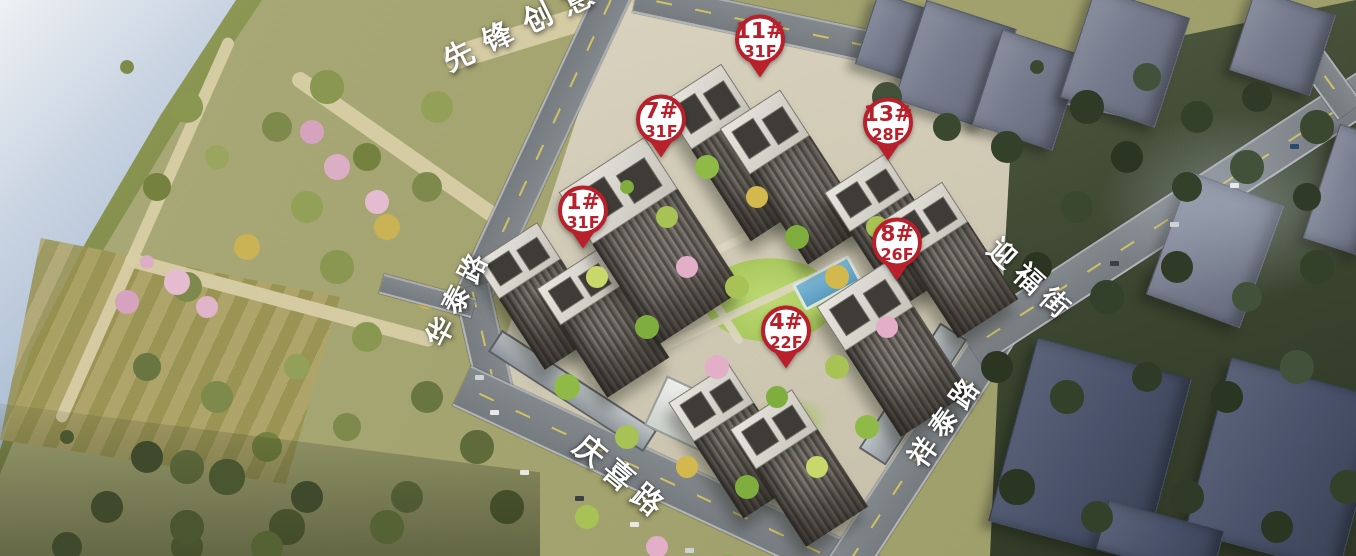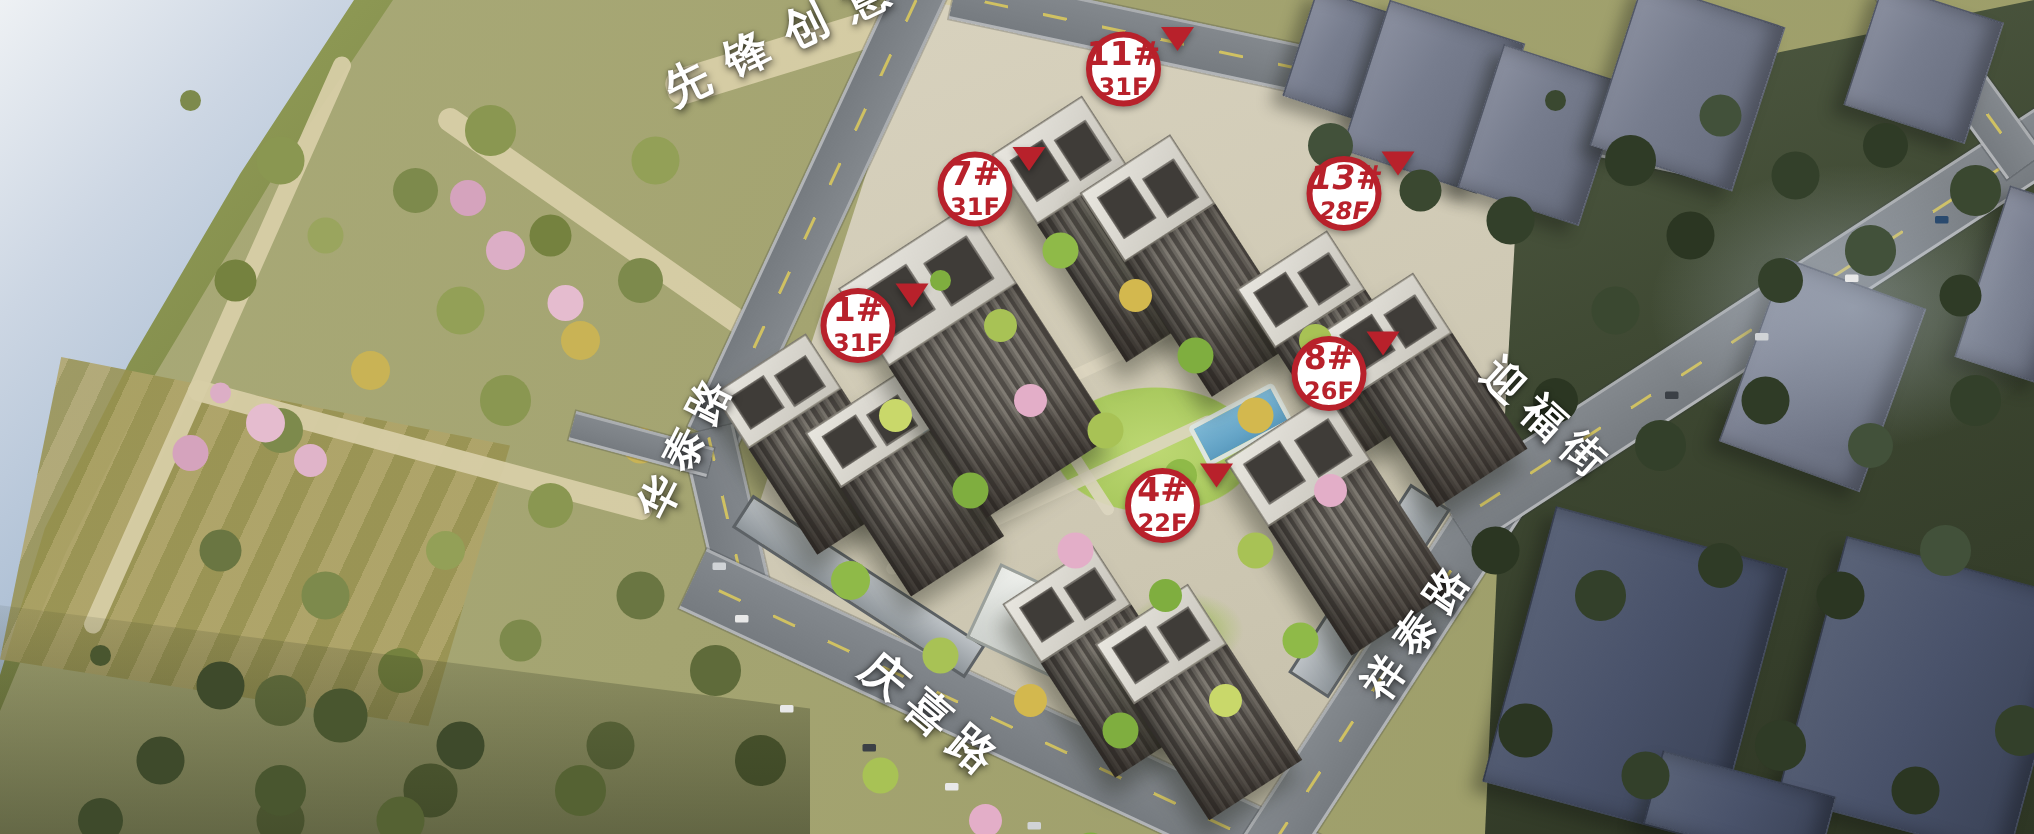--- a/index.html
+++ b/index.html
@@ -86,21 +86,21 @@
   .dots{width:14px;height:14px;border-radius:50%;}
 
   
   .cars{width:9px;height:5px;border-radius:1px;background:#e8e8e8;}
 
   
   .road-label{color:#fff;font-weight:700;white-space:nowrap;z-index:40;
     text-shadow:0 2px 5px rgba(0,0,0,.65),0 0 2px rgba(0,0,0,.4);}
 
   
-  .pin{z-index:50;display:flex;flex-direction:row;align-items:flex-start;cursor:pointer;
+  .pin{z-index:50;display:flex;flex-direction:column;align-items:center;cursor:pointer;
     transform:translate(-50%,-50%);filter:drop-shadow(0 2px 2px rgba(0,0,0,.35));}
   .pin-head{width:50px;height:50px;border-radius:50%;background:#fff;
     border:4px solid var(--pin-red,#b8212b);display:flex;flex-direction:column;
     align-items:center;justify-content:center;}
   .pin-num{font-size:22px;font-weight:700;color:var(--pin-red,#b8212b);line-height:1;}
   .pin-floor{font-size:16px;font-weight:700;color:var(--pin-red,#b8212b);line-height:1;margin-top:2px;}
   .pin-tail{width:0;height:0;border-left:11px solid transparent;border-right:11px solid transparent;
     border-top:16px solid var(--pin-red,#b8212b);margin-top:-3px;}
 </style>
 </head>
@@ -267,20 +267,20 @@
     </div>
     <div class="pin-tail"></div>
   </div>
     <div class="pin" style="left: 760px; top: 46px;">
     <div class="pin-head">
       <span class="pin-num">11#</span>
       <span class="pin-floor">31F</span>
     </div>
     <div class="pin-tail"></div>
   </div>
-    <div class="pin" style="left: 907px; top: 129px; font-style: italic;">
+    <div class="pin" style="left: 888px; top: 129px;">
     <div class="pin-head">
       <span class="pin-num">13#</span>
       <span class="pin-floor">28F</span>
     </div>
     <div class="pin-tail"></div>
   </div>
   </div>
 
 </body></html>

